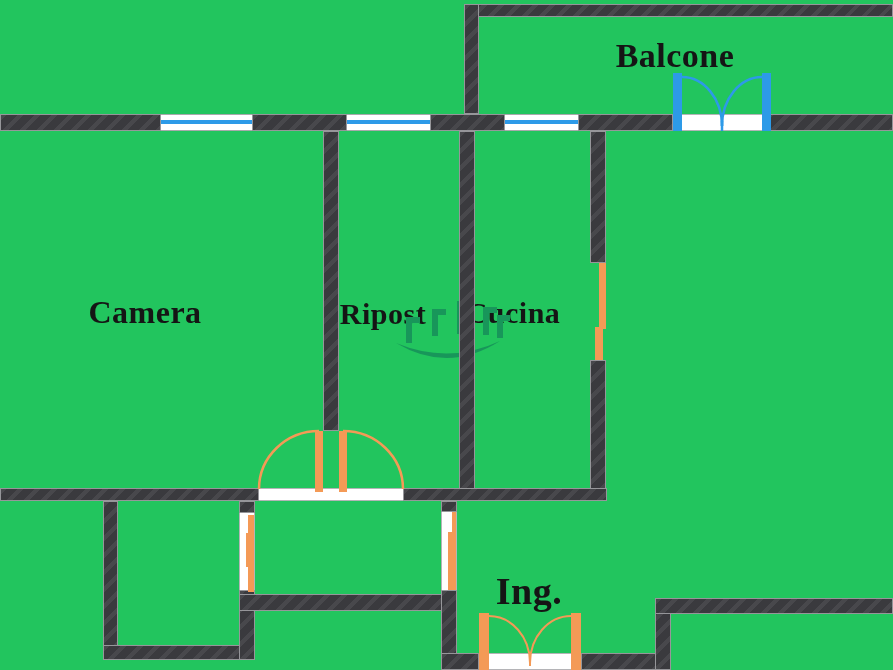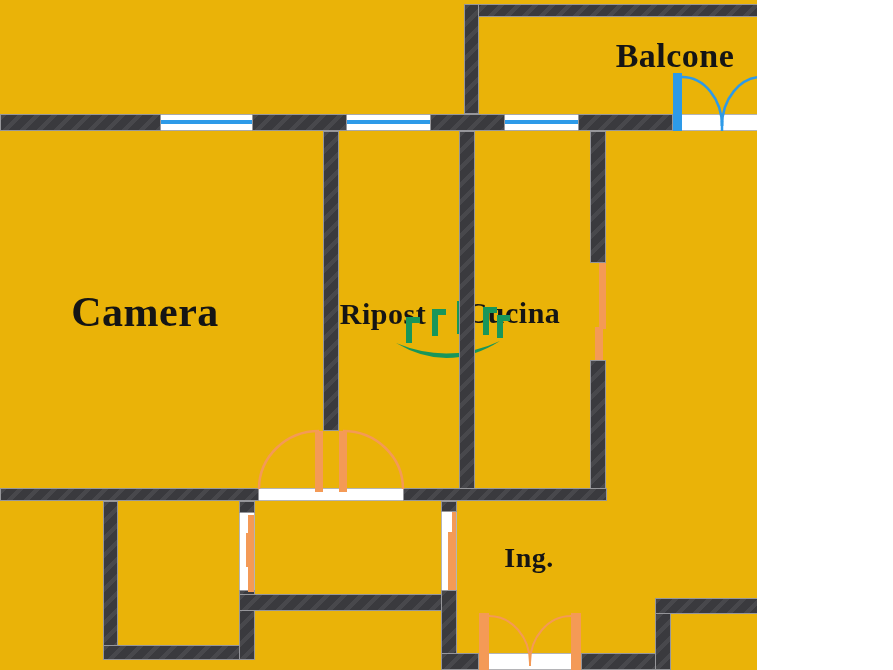--- a/index.html
+++ b/index.html
@@ -1,16 +1,16 @@
 <!DOCTYPE html>
 <html><head>
 <meta charset="utf-8">
 <style>
   html,body{margin:0;padding:0;background:#ffffff;}
-  #plan{position:relative;width:757px;height:670px;background:#eab308;overflow:hidden;
+  #plan{position:relative;width:893px;height:670px;background:#22c55e;overflow:hidden;
         font-family:"Liberation Serif",serif;}
   .wall{position:absolute;box-sizing:border-box;z-index:4;
         background:repeating-linear-gradient(135deg,#48484c 0 4px,#3a3a3e 4px 12px);
         border:1px solid #96969a;}
   .win{position:absolute;box-sizing:border-box;z-index:5;
        background:linear-gradient(to bottom,#ffffff 0 5px,#2d9ae8 5px 9px,#ffffff 9px 100%);
        border-top:1px solid #a9a9ac;border-bottom:1px solid #a9a9ac;}
   .gapH{position:absolute;box-sizing:border-box;z-index:5;background:#ffffff;
         border-top:1px solid #b4b4b7;border-bottom:1px solid #b4b4b7;}
   .gapV{position:absolute;box-sizing:border-box;z-index:5;background:#ffffff;
@@ -21,24 +21,24 @@
        font-weight:bold;color:#151515;white-space:nowrap;letter-spacing:.5px;}
   #watermark{position:absolute;left:0;top:0;z-index:3;pointer-events:none;}
   #arcs{position:absolute;left:0;top:0;z-index:7;pointer-events:none;}
 </style>
 </head>
 <body>
 
 <div id="plan">
 
   <div class="lbl" style="left:675px;top:56px;font-size:34px;">Balcone</div>
-  <div class="lbl" style="left:145px;top:312px;font-size:42px;">Camera</div>
+  <div class="lbl" style="left:145px;top:312px;font-size:32px;">Camera</div>
   <div class="lbl" style="left:383px;top:314px;font-size:30px;">Ripost</div>
   <div class="lbl" style="left:513px;top:313px;font-size:30px;">Cucina</div>
-  <div class="lbl" style="left:529px;top:558px;font-size:28px;">Ing.</div>
+  <div class="lbl" style="left:529px;top:591px;font-size:38px;">Ing.</div>
 
   <svg id="watermark" width="893" height="670" viewBox="0 0 893 670">
     <g fill="#18965a">
       <path d="M406,317 h14 v6 h-8 v20 h-6 z"></path>
       <path d="M432,309 h14 v6 h-8 v21 h-6 z"></path>
       <path d="M457,301 h14 v6 h-8 v27 h-6 z"></path>
       <path d="M483,307 v28 h6 v-22 h8 v-6 z"></path>
       <path d="M497,315 v23 h6 v-17 h7 v-6 z"></path>
       <path d="M396,343 Q448,374 500,341 Q449,365 396,343 Z"></path>
     </g>

